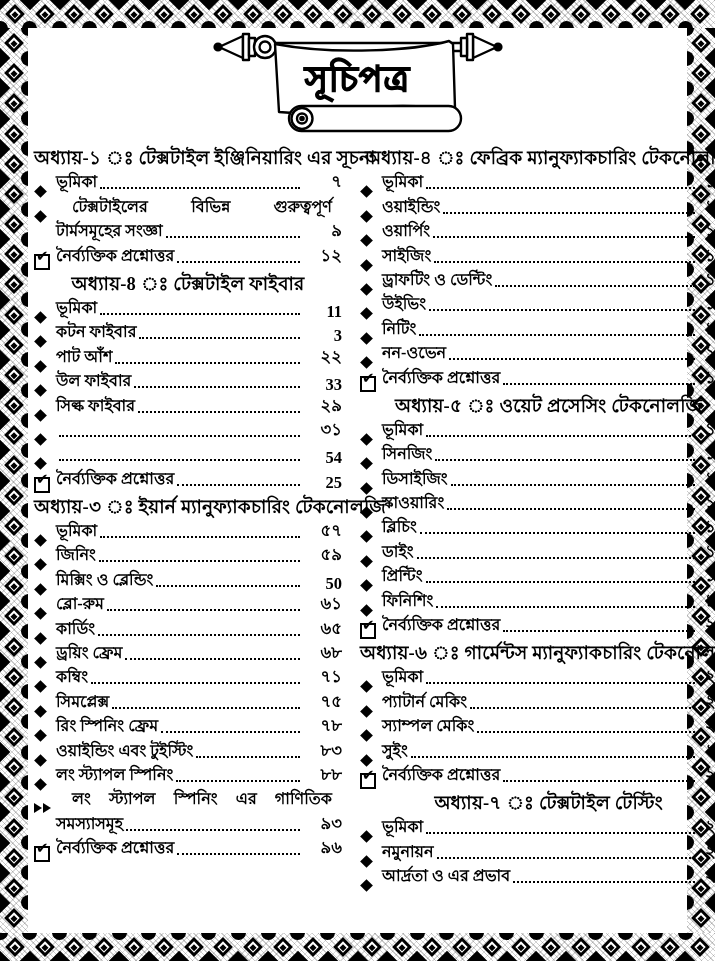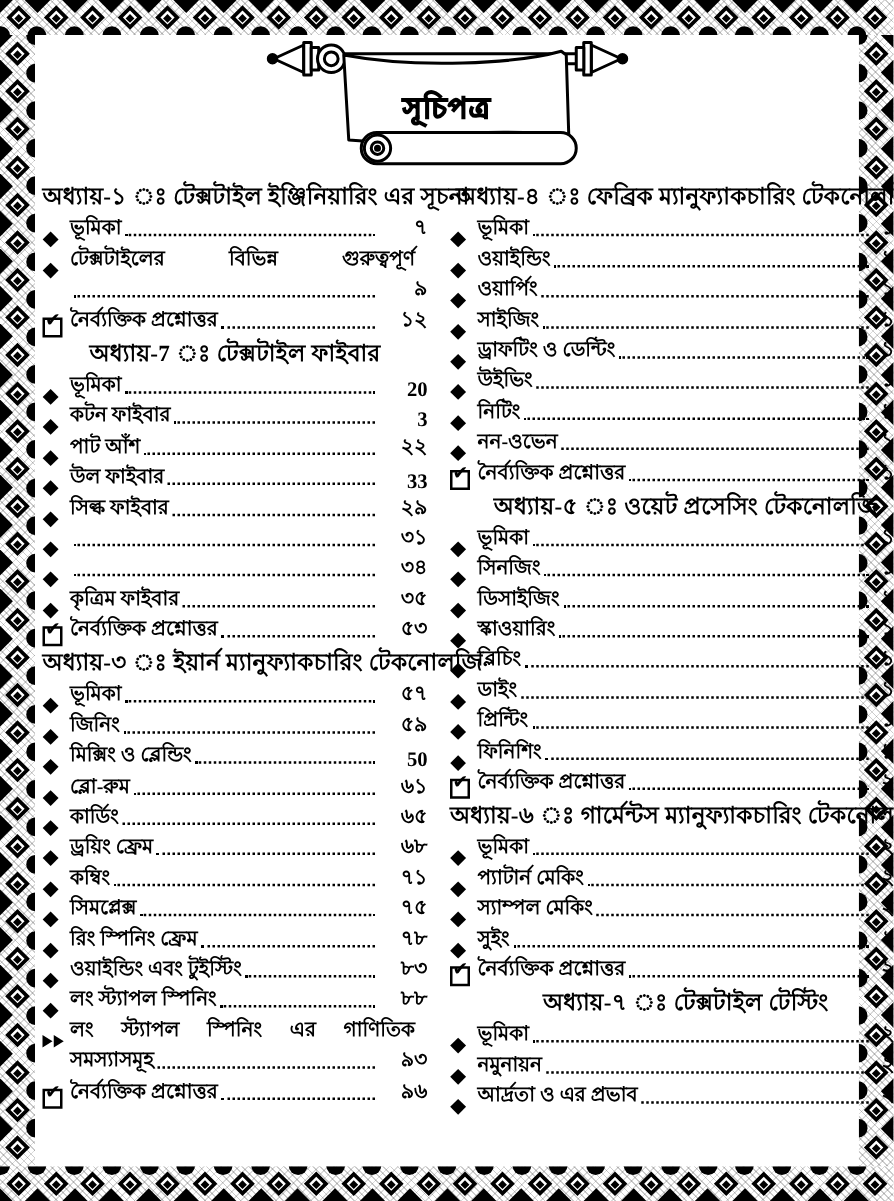--- a/index.html
+++ b/index.html
@@ -26,42 +26,42 @@
   .left .tile::before{left:-9px;top:-8px;}  .left .tile::after{right:-8px;top:-7.5px;}
   .right .tile::before{right:-9px;top:-8px;} .right .tile::after{left:-8px;top:-7.5px;}
 
   
   .content{position:absolute;left:28px;top:28px;right:28px;bottom:28px;background:#fff;padding:0 6px;box-sizing:border-box;}
 
   
   .banner{position:relative;height:114px;}
   .banner svg{display:block;margin:0 auto;}
   .banner-title{position:absolute;left:50%;top:24px;transform:translateX(-50%);
-    font-size:23px;font-weight:800;letter-spacing:1px;margin-top:16px;-webkit-text-stroke:1.2px #000;}
+    font-size:35px;font-weight:800;letter-spacing:1px;-webkit-text-stroke:1.2px #000;}
 
   
   .columns{display:flex;align-items:flex-start;margin-top:2px;}
   .col{display:flex;flex-direction:column;}
   .col.l{width:308px;}
   .col.r{flex:1;}
   .vdivider{width:2px;height:752px;background:#000;margin:6px 10px 0 8px;}
 
   .sec-heading{height:28px;line-height:28px;text-align:center;font-weight:700;font-size:18.5px;
                white-space:nowrap;letter-spacing:.2px;}
   .row{display:flex;align-items:flex-end;height:24.4px;}
   .bul{width:22px;flex:0 0 22px;display:flex;align-items:center;}
   .bul.diamond i{display:block;width:9px;height:9px;background:#000;transform:rotate(45deg);margin-left:2px;}
   .bul.check{position:relative;}
   .bul.check::before{content:"";display:block;width:12px;height:12px;border:2px solid #000;}
   .bul.check::after{content:"✔";position:absolute;left:2px;top:-7px;font-size:15px;font-weight:700;}
   .bul.arrows i{display:block;width:0;height:0;border-top:5px solid transparent;
                 border-bottom:5px solid transparent;border-left:8px solid #000;margin-right:1px;}
   .bul.spacer{}
   .lbl{font-size:16px;font-weight:600;white-space:nowrap;}
-  .lbl.just{flex:1;text-align:justify;text-align-last:justify;padding-right:10px;white-space:normal;}
+  .lbl.just{flex:1;text-align:justify;text-align-last:justify;padding-right:10px;white-space:normal;margin-left:16px;}
   .leader{flex:1;border-bottom:2.5px dotted #000;margin:0 8px 0 3px;align-self:flex-end;
           margin-bottom:7px;min-width:10px;}
   .pg{flex:0 0 34px;text-align:right;font-size:16.5px;font-weight:600;}
 </style>
 </head>
 <body>
 
 <div class="page">
 
   <div class="bstrip h top" id="b-top">
@@ -440,37 +440,38 @@
             <span class="pg">৭</span>
           </div>
           <div class="row">
             <span class="bul diamond">
               <i></i>
             </span>
             <span class="lbl just">টেক্সটাইলের বিভিন্ন গুরুত্বপূর্ণ</span>
           </div>
           <div class="row">
             <span class="bul spacer"></span>
+            <span class="lbl">টার্মসমূহের সংজ্ঞা</span>
             <span class="leader"></span>
             <span class="pg">৯</span>
           </div>
           <div class="row">
             <span class="bul check"></span>
             <span class="lbl">নৈর্ব্যক্তিক প্রশ্নোত্তর</span>
             <span class="leader"></span>
             <span class="pg">১২</span>
           </div>
-          <div class="sec-heading">অধ্যায়-7 ঃ টেক্সটাইল ফাইবার</div>
+          <div class="sec-heading">অধ্যায়-8 ঃ টেক্সটাইল ফাইবার</div>
           <div class="row">
             <span class="bul diamond">
               <i></i>
             </span>
             <span class="lbl">ভূমিকা</span>
             <span class="leader"></span>
-            <span class="pg">20</span>
+            <span class="pg">11</span>
           </div>
           <div class="row">
             <span class="bul diamond">
               <i></i>
             </span>
             <span class="lbl">কটন ফাইবার</span>
             <span class="leader"></span>
             <span class="pg">3</span>
           </div>
           <div class="row">
@@ -502,35 +503,27 @@
               <i></i>
             </span>
             <span class="leader"></span>
             <span class="pg">৩১</span>
           </div>
           <div class="row">
             <span class="bul diamond">
               <i></i>
             </span>
             <span class="leader"></span>
-            <span class="pg">৩৪</span>
-          </div>
-          <div class="row">
-            <span class="bul diamond">
-              <i></i>
-            </span>
-            <span class="lbl">কৃত্রিম ফাইবার</span>
-            <span class="leader"></span>
-            <span class="pg">৩৫</span>
+            <span class="pg">54</span>
           </div>
           <div class="row">
             <span class="bul check"></span>
             <span class="lbl">নৈর্ব্যক্তিক প্রশ্নোত্তর</span>
             <span class="leader"></span>
-            <span class="pg">৫৩</span>
+            <span class="pg">25</span>
           </div>
           <div class="sec-heading">অধ্যায়-৩ ঃ ইয়ার্ন ম্যানুফ্যাকচারিং টেকনোলজি</div>
           <div class="row">
             <span class="bul diamond">
               <i></i>
             </span>
             <span class="lbl">ভূমিকা</span>
             <span class="leader"></span>
             <span class="pg">৫৭</span>
           </div>

